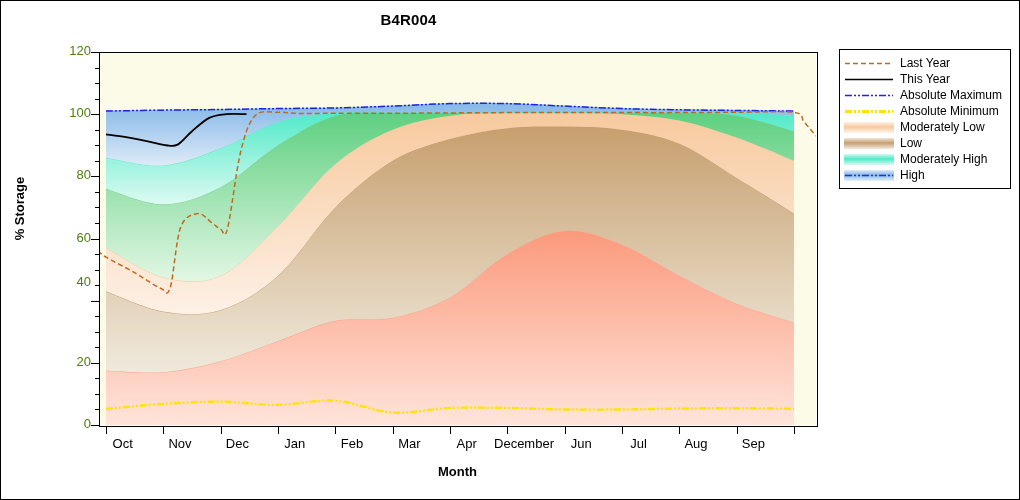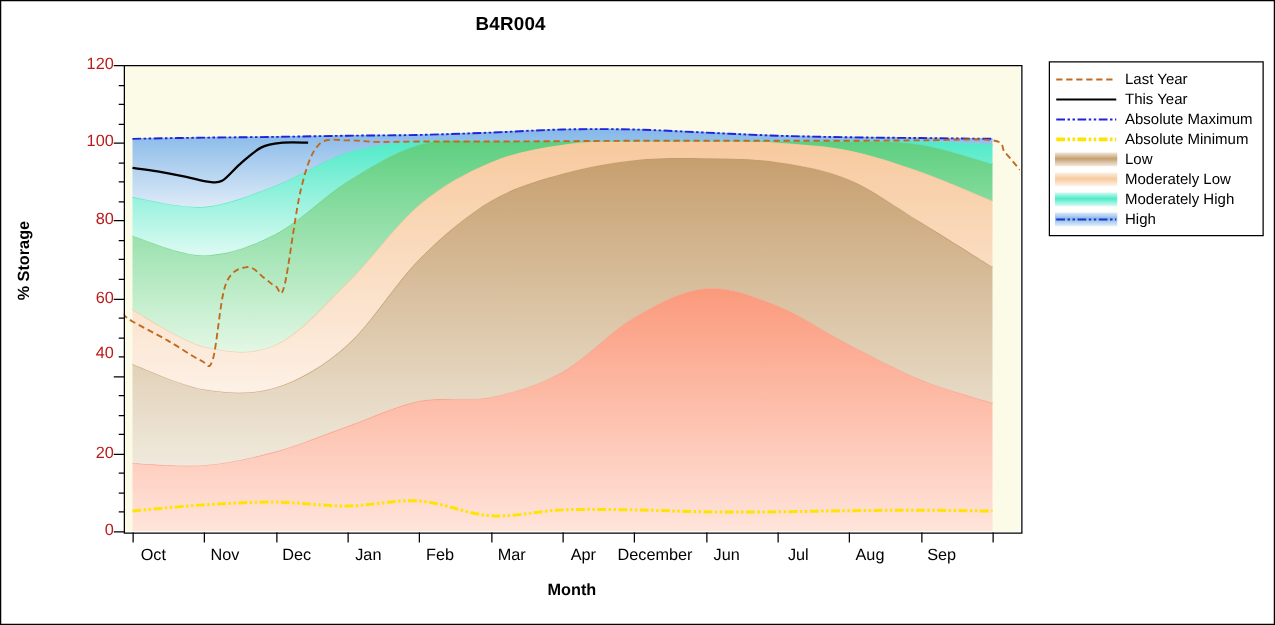--- a/index.html
+++ b/index.html
@@ -35,21 +35,21 @@
     background:#fbfbe8;
   }
   #plot-frame{
     position:absolute;left:98px;top:51px;width:717px;height:373px;
     border:1px solid #000;box-sizing:content-box;pointer-events:none;
   }
   #plot-svg{position:absolute;left:0;top:0;width:717px;height:373px;}
   
   .ytick-label{
     position:absolute;right:0;width:42px;text-align:right;
-    font-size:13px;color:#b91c1c;
+    font-size:13px;color:#4d7c0f;
   }
   #ytick-labels{position:absolute;left:44px;top:0;width:46px;height:500px;}
   .ytick{position:absolute;left:0;height:1px;background:#000;}
   #yticks{position:absolute;left:90px;top:0;width:9px;height:500px;}
   .xtick{position:absolute;top:0;width:1px;height:8px;background:#000;}
   #xticks{position:absolute;left:98px;top:425px;width:718px;height:9px;}
   .xtick-label{
     position:absolute;top:0;width:60px;text-align:center;
     font-size:13px;color:#000;
   }
@@ -226,50 +226,50 @@
           <svg width="50" height="13" viewBox="0 0 50 13">
             <line x1="1" y1="6.5" x2="49" y2="6.5" stroke="#ffe400" stroke-width="3" stroke-dasharray="7,2,2,2,2,2"></line>
           </svg>
         </div>
         <span class="legend-label">Absolute Minimum</span>
       </div>
       <div class="legend-row">
         <div class="legend-swatch">
           <svg width="50" height="13" viewBox="0 0 50 13">
             <defs>
+              <linearGradient id="lg-6" x1="0" y1="0" x2="0" y2="1">
+                <stop offset="0%" stop-color="#f7c79a" stop-opacity="0.25"></stop>
+                <stop offset="45%" stop-color="#f7c79a" stop-opacity="0.95"></stop>
+                <stop offset="100%" stop-color="#f7c79a" stop-opacity="0.20"></stop>
+              </linearGradient>
+            </defs>
+            <rect x="0" y="1" width="50" height="11" fill="url(#lg-6)"></rect>
+          </svg>
+        </div>
+        <span class="legend-label">Moderately Low</span>
+      </div>
+      <div class="legend-row">
+        <div class="legend-swatch">
+          <svg width="50" height="13" viewBox="0 0 50 13">
+            <defs>
               <linearGradient id="lg-5" x1="0" y1="0" x2="0" y2="1">
                 <stop offset="0%" stop-color="#c49a68" stop-opacity="0.25"></stop>
                 <stop offset="45%" stop-color="#c49a68" stop-opacity="0.95"></stop>
                 <stop offset="100%" stop-color="#c49a68" stop-opacity="0.20"></stop>
               </linearGradient>
             </defs>
             <rect x="0" y="1" width="50" height="11" fill="url(#lg-5)"></rect>
           </svg>
         </div>
         <span class="legend-label">Low</span>
       </div>
       <div class="legend-row">
         <div class="legend-swatch">
           <svg width="50" height="13" viewBox="0 0 50 13">
             <defs>
-              <linearGradient id="lg-6" x1="0" y1="0" x2="0" y2="1">
-                <stop offset="0%" stop-color="#f7c79a" stop-opacity="0.25"></stop>
-                <stop offset="45%" stop-color="#f7c79a" stop-opacity="0.95"></stop>
-                <stop offset="100%" stop-color="#f7c79a" stop-opacity="0.20"></stop>
-              </linearGradient>
-            </defs>
-            <rect x="0" y="1" width="50" height="11" fill="url(#lg-6)"></rect>
-          </svg>
-        </div>
-        <span class="legend-label">Moderately Low</span>
-      </div>
-      <div class="legend-row">
-        <div class="legend-swatch">
-          <svg width="50" height="13" viewBox="0 0 50 13">
-            <defs>
               <linearGradient id="lg-8" x1="0" y1="0" x2="0" y2="1">
                 <stop offset="0%" stop-color="#46e9c6" stop-opacity="0.25"></stop>
                 <stop offset="45%" stop-color="#46e9c6" stop-opacity="0.95"></stop>
                 <stop offset="100%" stop-color="#46e9c6" stop-opacity="0.20"></stop>
               </linearGradient>
             </defs>
             <rect x="0" y="1" width="50" height="11" fill="url(#lg-8)"></rect>
           </svg>
         </div>
         <span class="legend-label">Moderately High</span>

